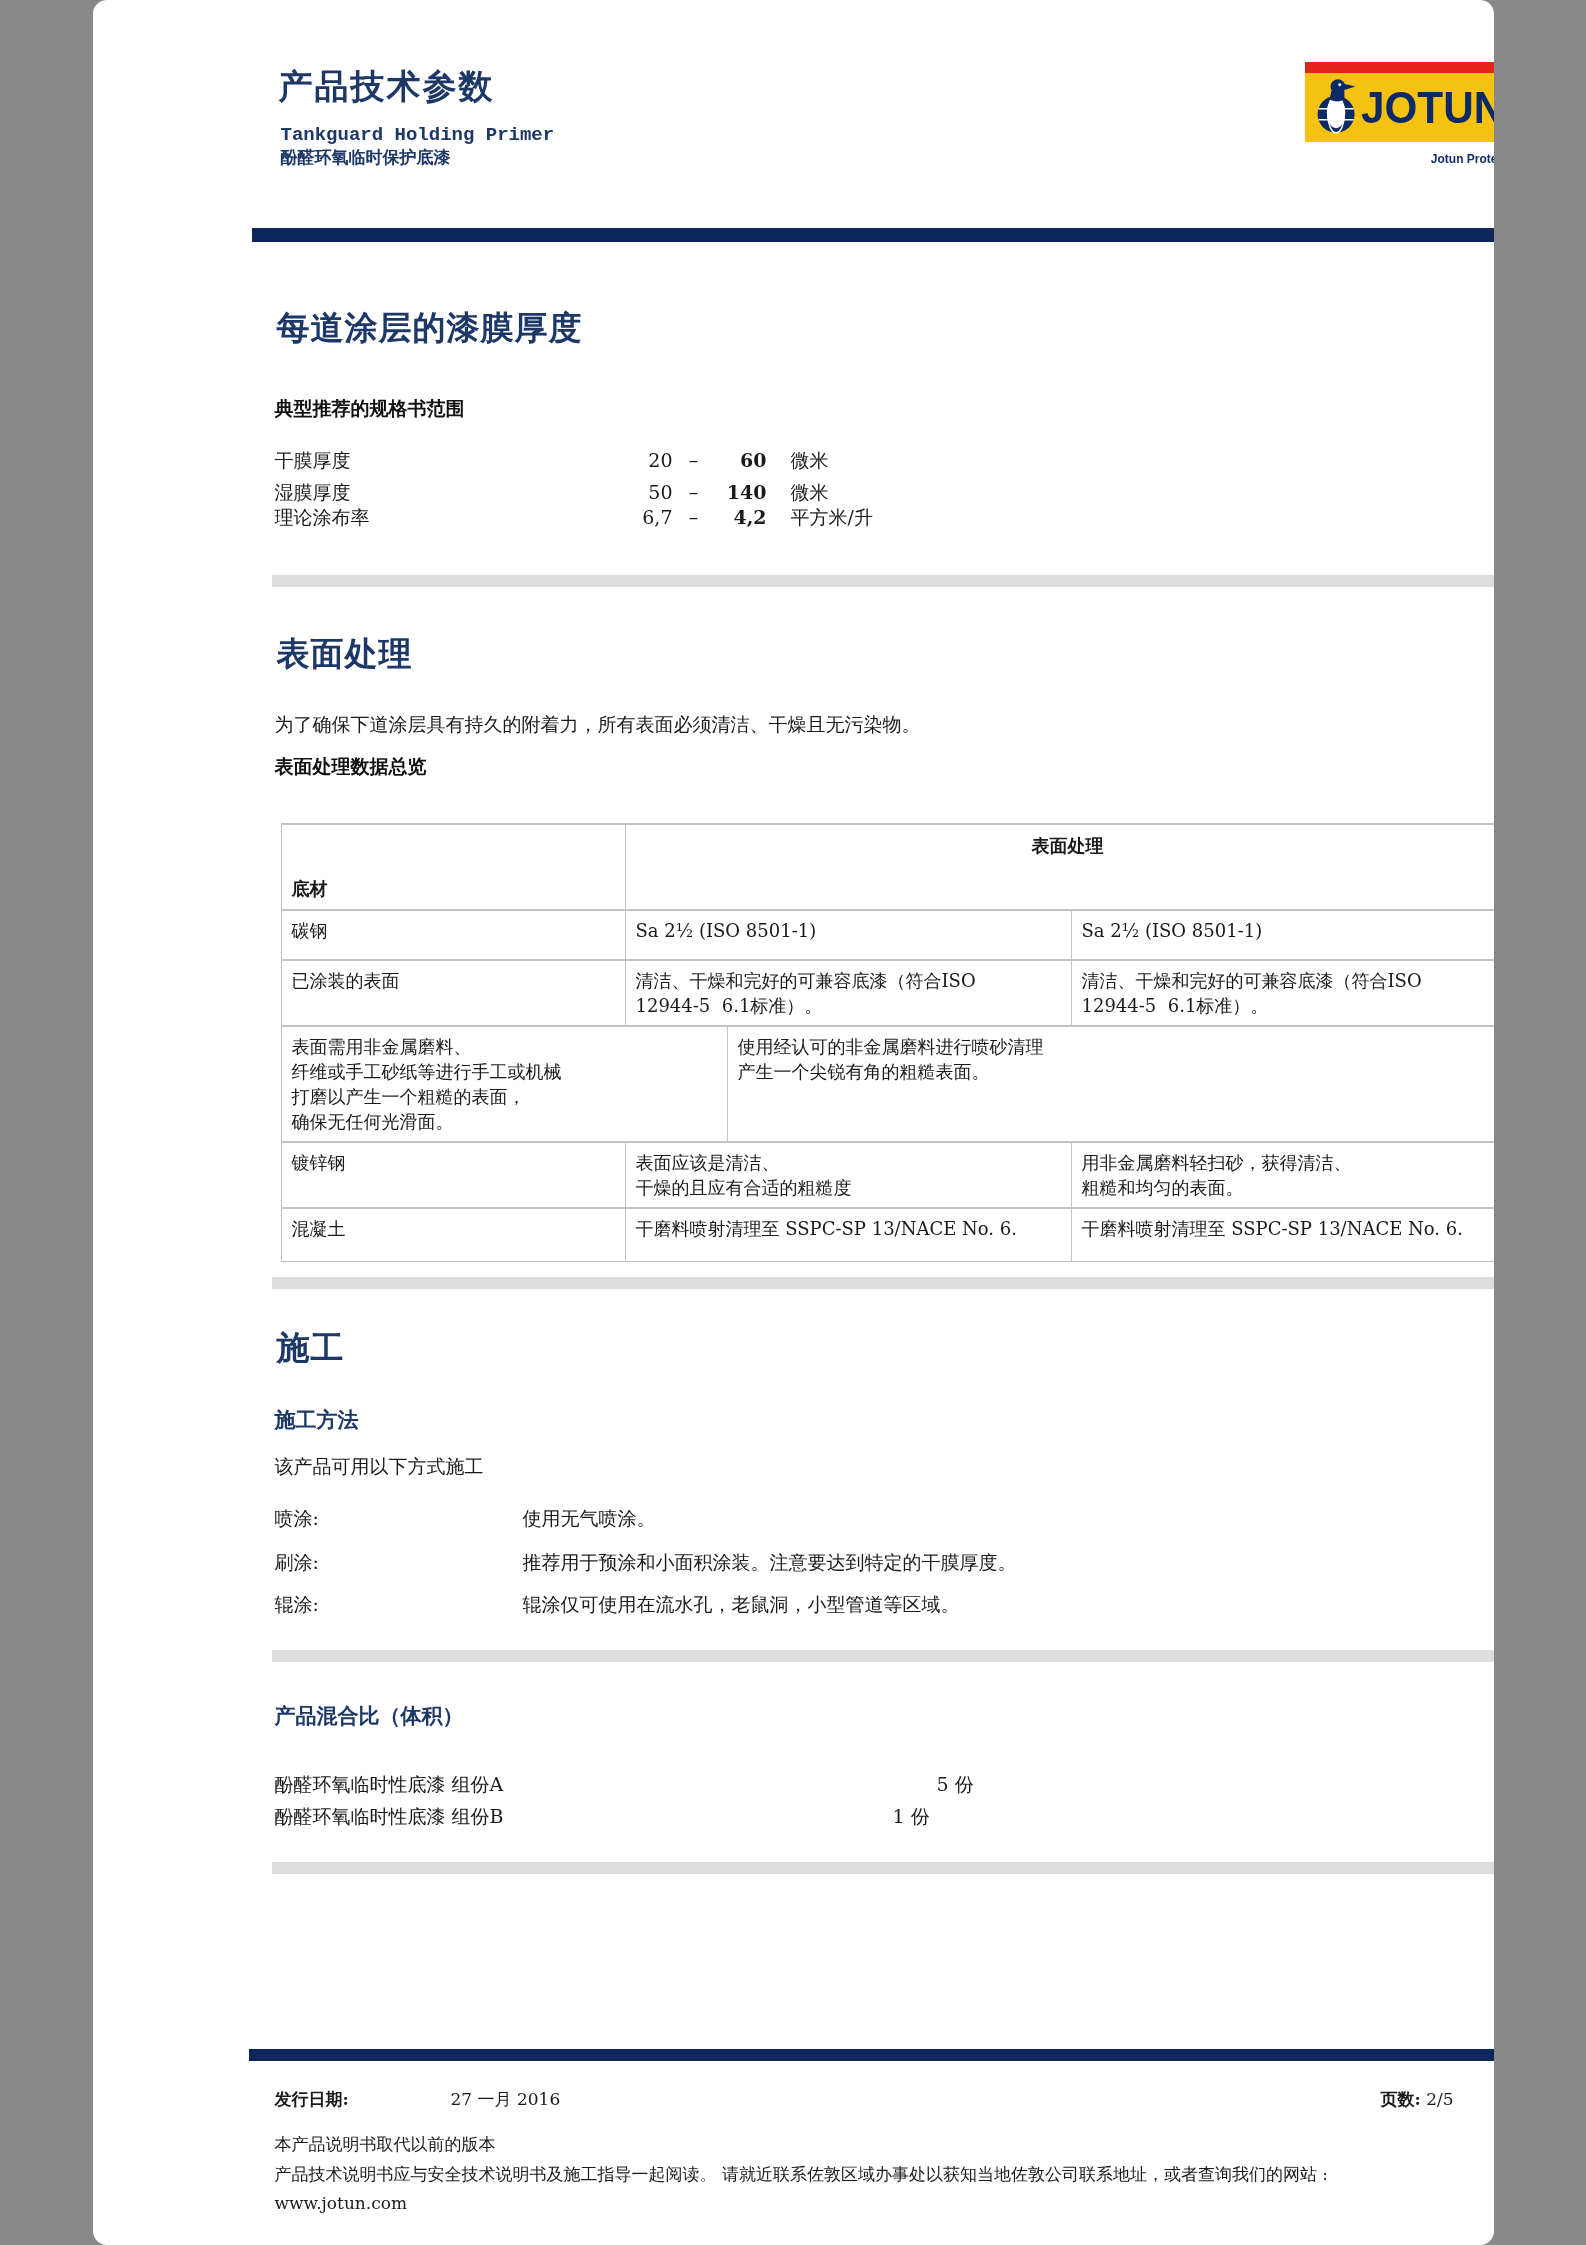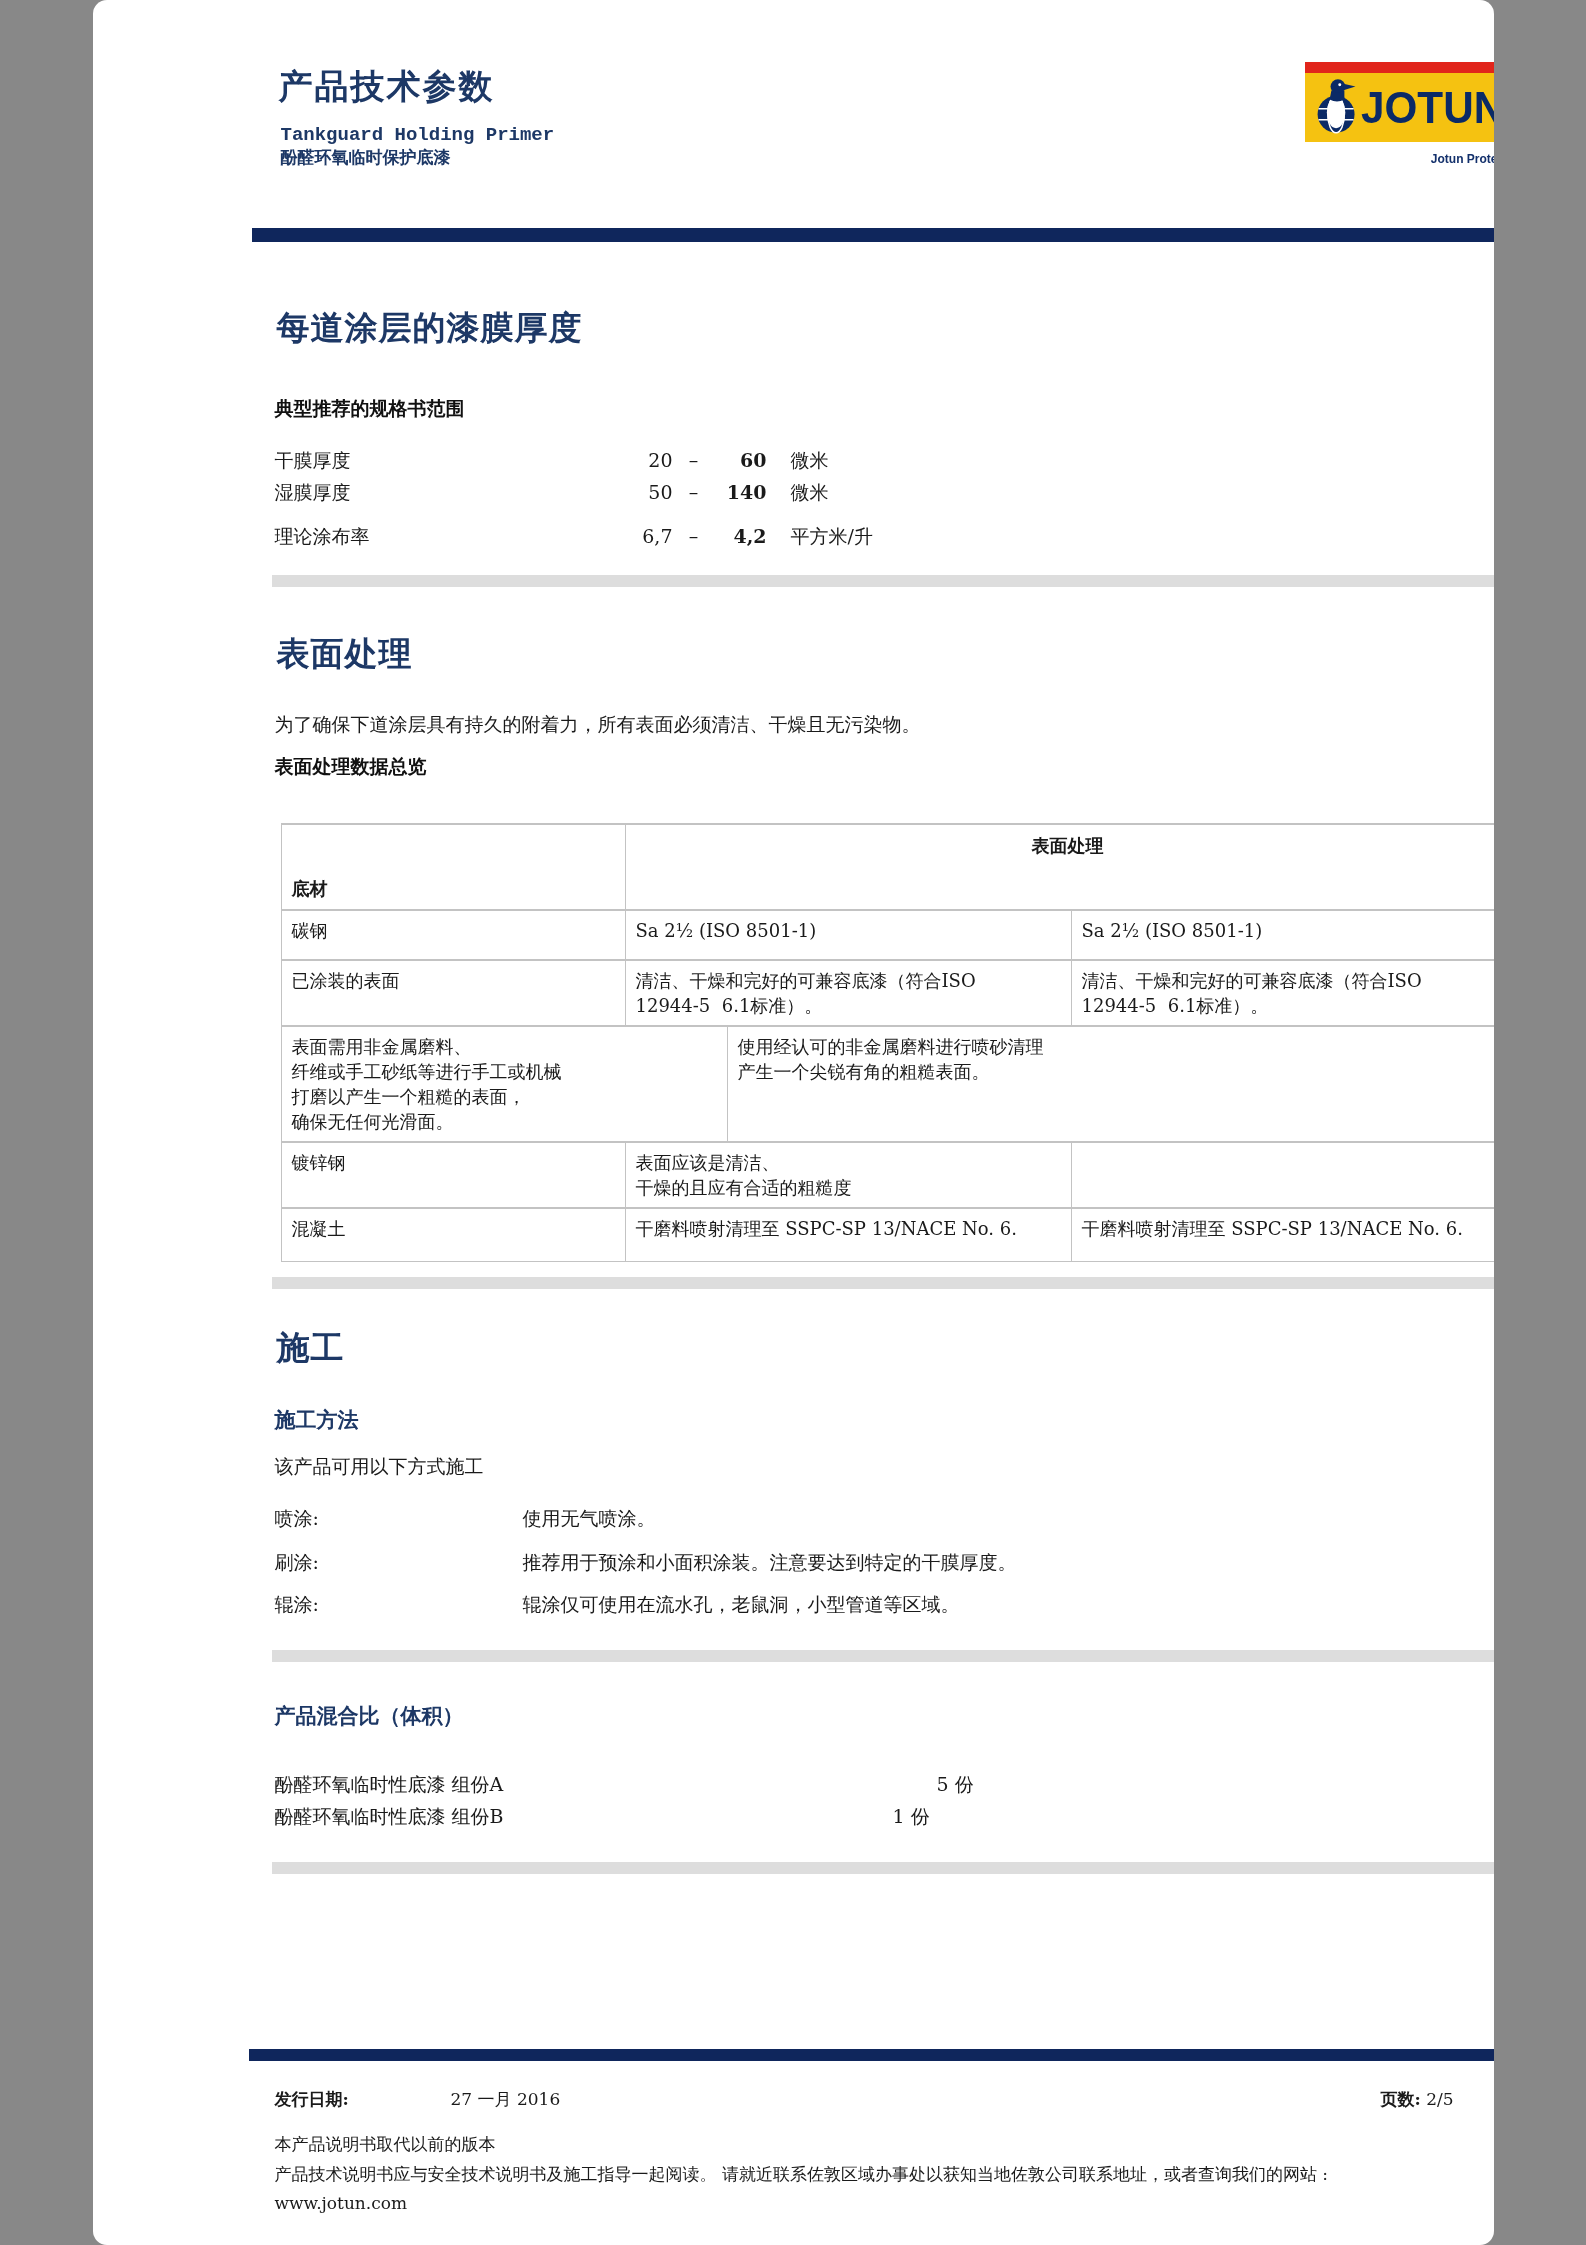--- a/index.html
+++ b/index.html
@@ -124,21 +124,21 @@
     <span class="spec-max">60</span>
     <span class="spec-unit">微米</span>
   </div>
   <div class="abs spec-row" style="top:480px;">
     <span class="spec-label">湿膜厚度</span>
     <span class="spec-min">50</span>
     <span class="spec-dash">–</span>
     <span class="spec-max">140</span>
     <span class="spec-unit">微米</span>
   </div>
-  <div class="abs spec-row" style="top:524px;">
+  <div class="abs spec-row" style="top:505px;">
     <span class="spec-label">理论涂布率</span>
     <span class="spec-min">6,7</span>
     <span class="spec-dash">–</span>
     <span class="spec-max">4,2</span>
     <span class="spec-unit">平方米/升</span>
   </div>
 
   <div class="abs divider" style="top:575px;"></div>
 
   <div class="abs h-section" style="left:184px; top:632px;">表面处理</div>
@@ -170,20 +170,22 @@
 纤维或手工砂纸等进行手工或机械
 打磨以产生一个粗糙的表面，
 确保无任何光滑面。</div>
       <div class="sp-c3">使用经认可的非金属磨料进行喷砂清理
 产生一个尖锐有角的粗糙表面。</div>
     </div>
     <div class="sp-row rh4">
       <div class="sp-c1">镀锌钢</div>
       <div class="sp-c2">表面应该是清洁、
 干燥的且应有合适的粗糙度</div>
+      <div class="sp-c3">用非金属磨料轻扫砂，获得清洁、
+粗糙和均匀的表面。</div>
     </div>
     <div class="sp-row rh5">
       <div class="sp-c1">混凝土</div>
       <div class="sp-c2">干磨料喷射清理至 SSPC-SP 13/NACE No. 6.</div>
       <div class="sp-c3">干磨料喷射清理至 SSPC-SP 13/NACE No. 6.</div>
     </div>
   </div>
 
   <div class="abs divider" style="top:1277px;"></div>
 

